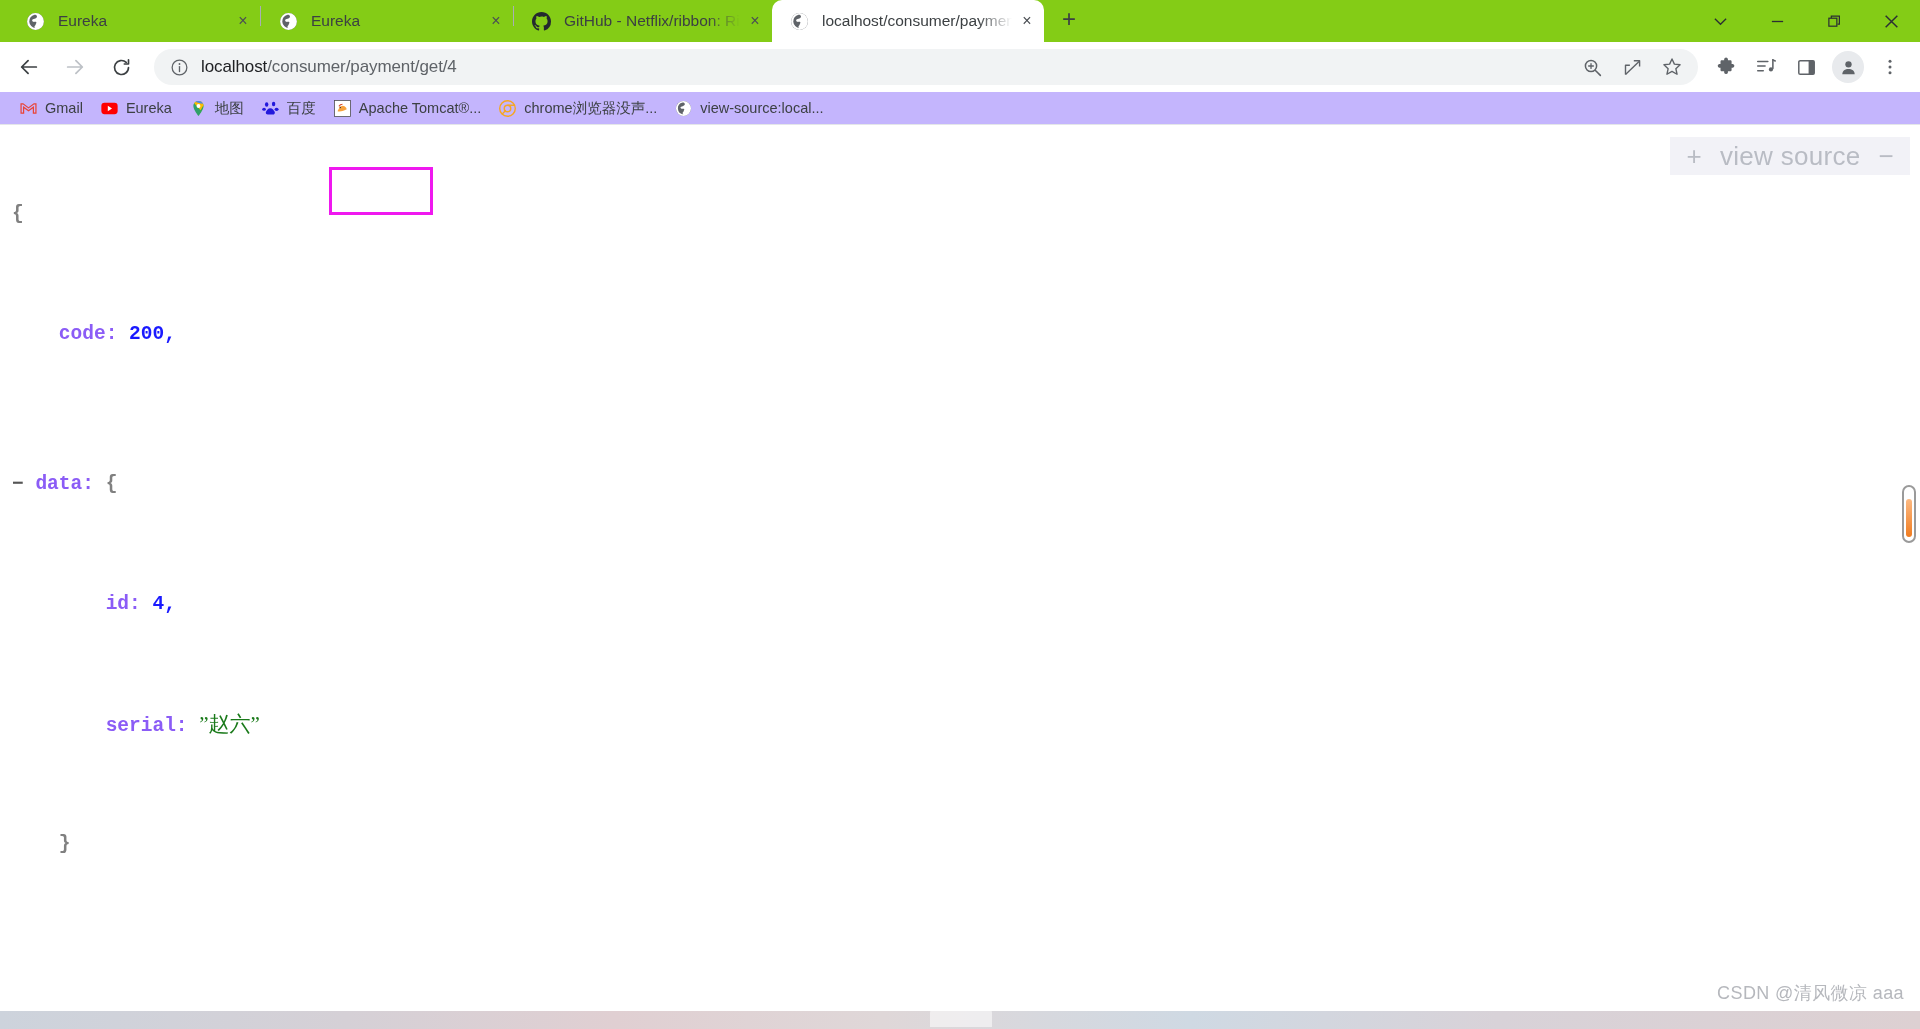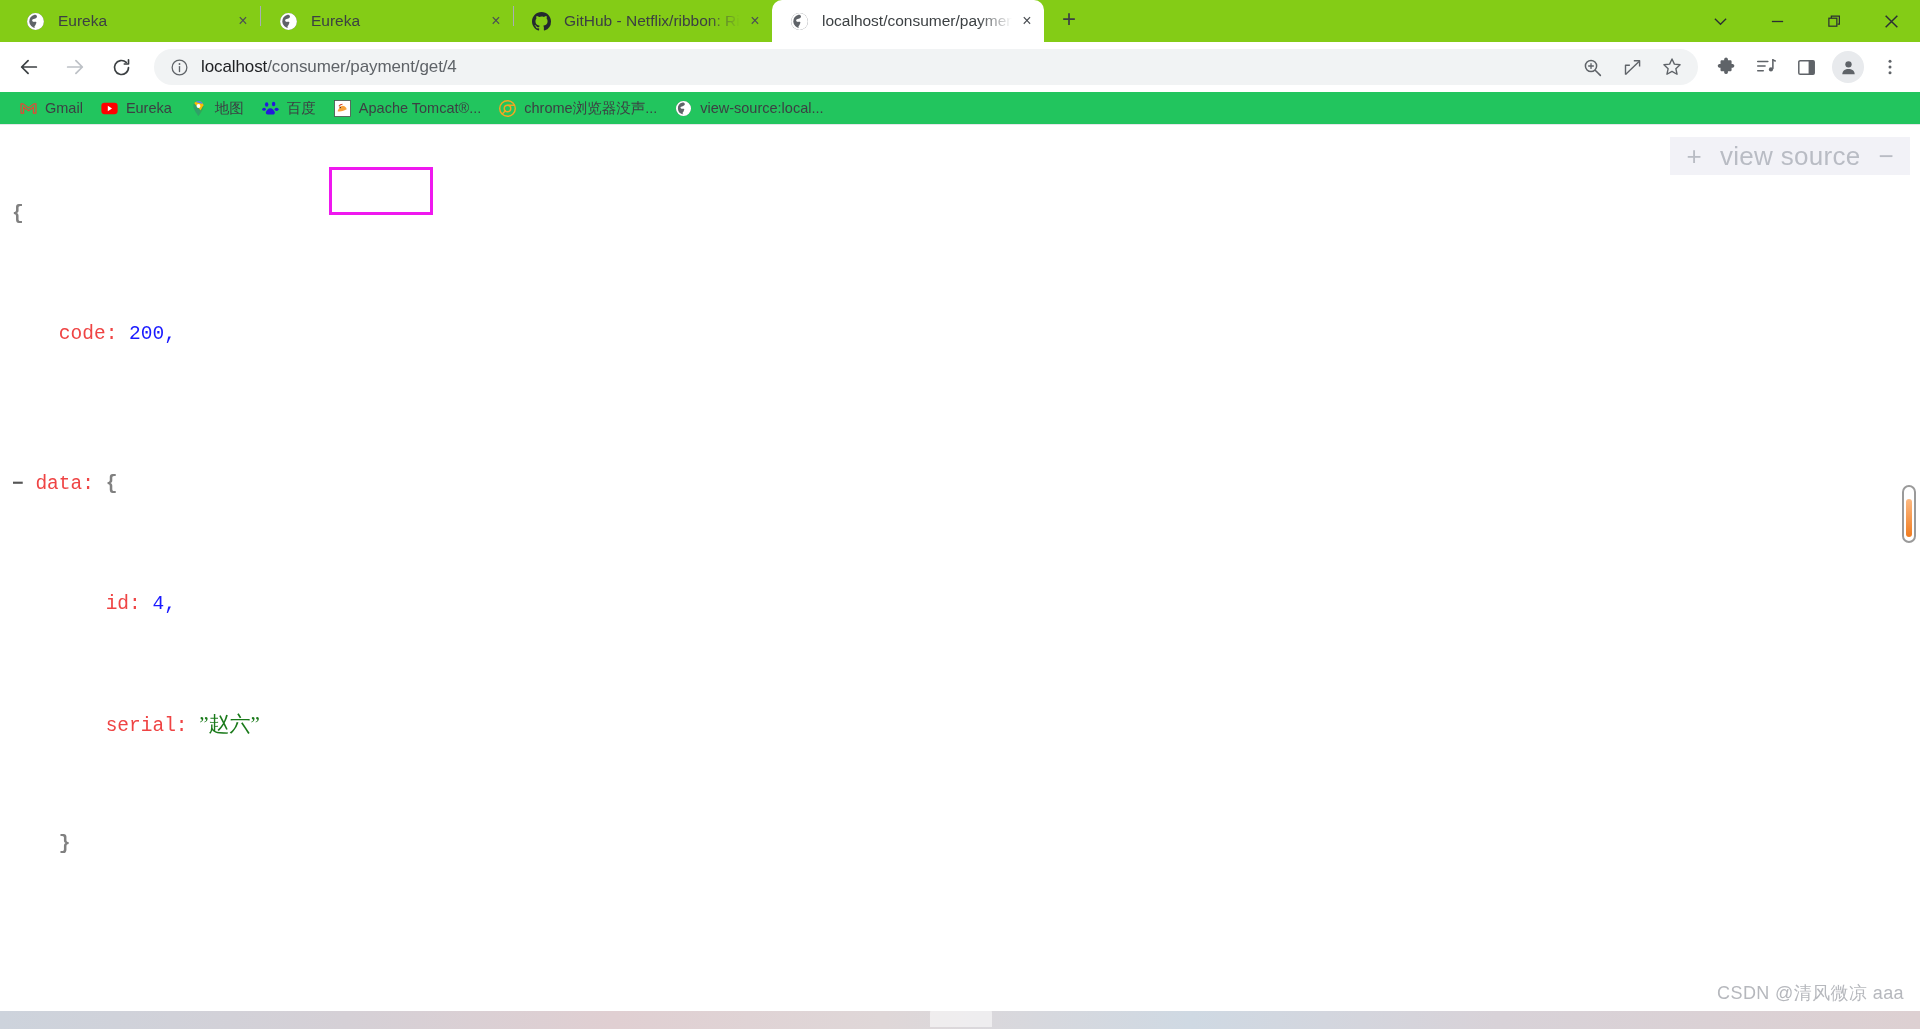--- a/index.html
+++ b/index.html
@@ -150,21 +150,21 @@
     border-radius: 50%;
     background: #e8eaed;
     display: flex; align-items: center; justify-content: center;
     margin: 0 6px;
     flex: 0 0 32px;
   }
 
   
   .bookmarks {
     height: 33px;
-    background: #22c55e;
+    background: #c4b5fd;
     display: flex;
     align-items: center;
     padding-left: 12px;
     border-bottom: 1px solid #e4e6e9;
   }
   .bm {
     display: flex;
     align-items: center;
     height: 26px;
     padding: 0 8px;
@@ -209,22 +209,22 @@
     font-family: "Liberation Mono", "DejaVu Sans Mono", monospace;
     font-size: 19.5px;
     line-height: 30px;
     padding: 14px 0 0 12px;
     color: #000000;
     position: relative;
     white-space: pre;
     font-weight: 700;
   }
   .json .ln { position: relative; display: block; height: 30px; }
-  .k { color: #ef4444; font-weight: 400; text-align: center; }
-  .num { color: #1a1aff; font-weight: 400; }
+  .k { color: #8b5cf6; font-weight: 700; text-align: center; }
+  .num { color: #1a1aff; font-weight: 700; }
   .str { color: #1a7a1a; font-weight: 400; font-family: "Liberation Serif", serif; font-size: 21px;}
   .brace { color: #808080; font-weight: 700; }
   .collapse {
     color: #555;
     font-weight: 700;
   }
 
   .hl-box {
     position: absolute;
     border: 3px solid #ef18ef;

